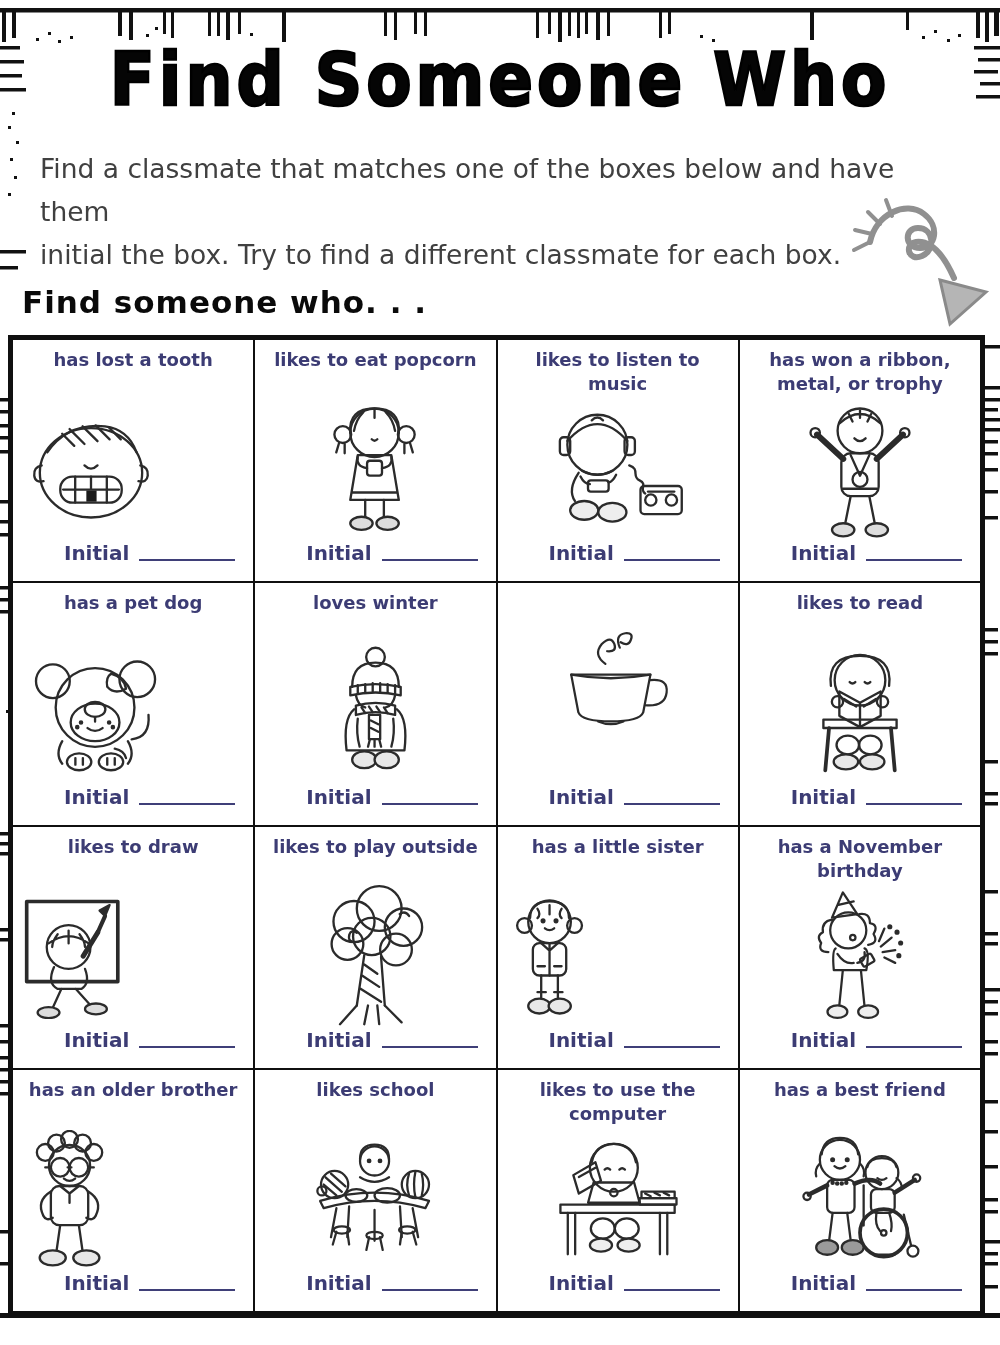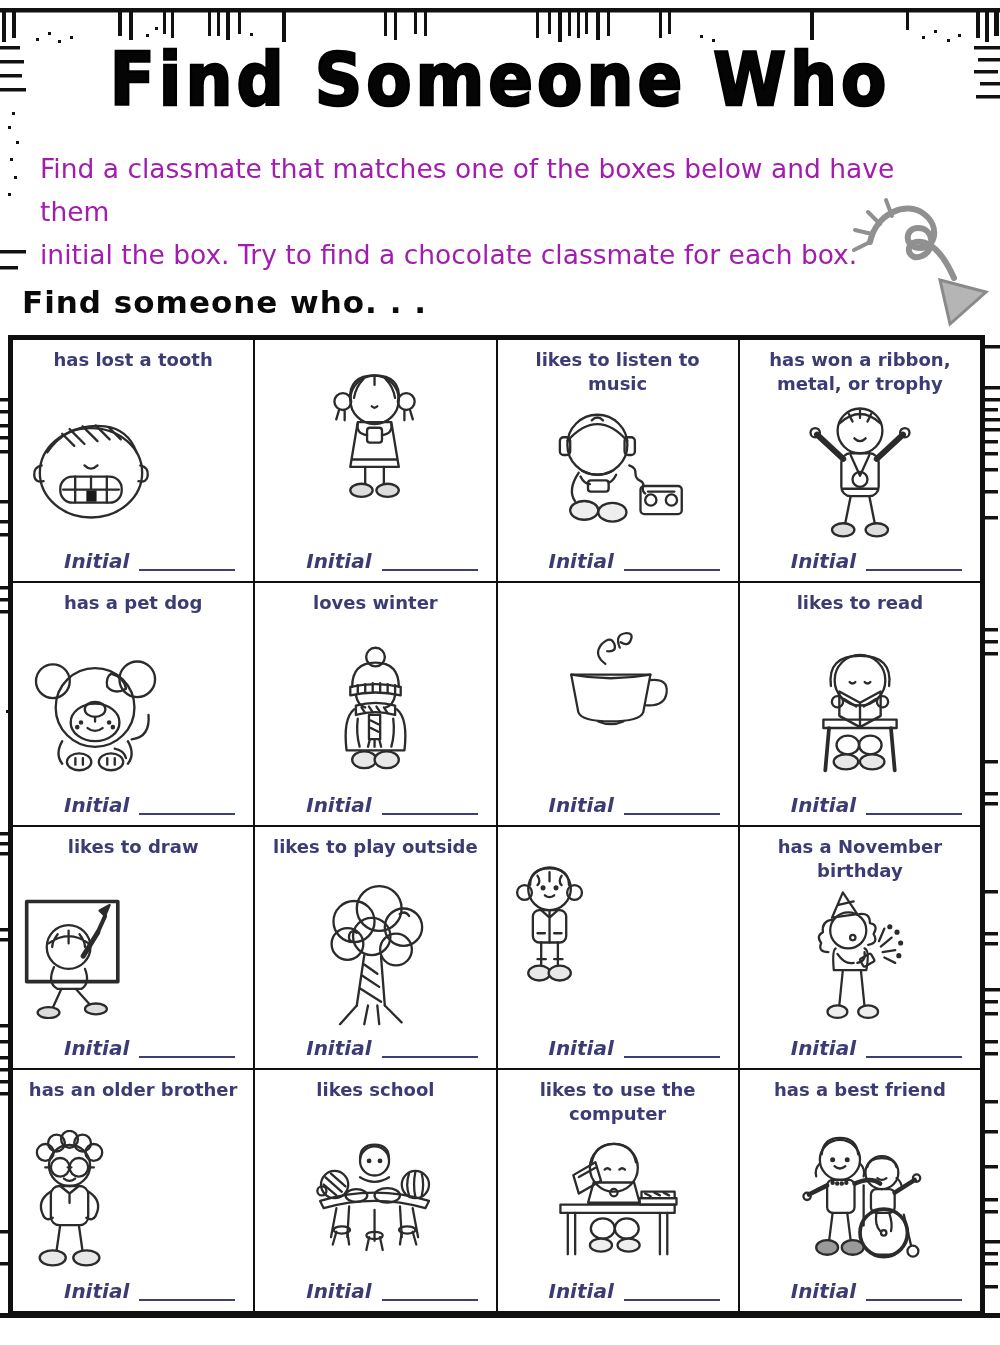--- a/index.html
+++ b/index.html
@@ -8,41 +8,41 @@
     font-family:"DejaVu Sans","Liberation Sans",sans-serif;overflow:hidden;color:#101010;
   }
   .strip{position:absolute;pointer-events:none;}
   #page-title{
     position:absolute;top:42px;left:0;width:100%;margin:0;text-align:center;
     font-size:66px;font-weight:bold;letter-spacing:4px;color:#050505;
     -webkit-text-stroke:2.4px #000;transform:scaleY(1.10);
   }
   #instructions{
     position:absolute;top:148px;left:40px;width:915px;margin:0;
-    font-size:26.5px;line-height:1.62;color:#a21caf;
+    font-size:26.5px;line-height:1.62;color:#404040;
   }
   #grid-heading{
     position:absolute;top:284px;left:22px;margin:0;
     font-size:31px;font-weight:600;letter-spacing:1px;color:#0a0a0a;
   }
   #arrow{position:absolute;top:190px;left:846px;}
   #grid{
     position:absolute;top:335px;left:8px;width:977px;height:981px;
     display:grid;grid-template-columns:repeat(4,1fr);grid-template-rows:repeat(4,1fr);
     border:4px solid #101010;box-sizing:border-box;background:#fff;
   }
   .cell{border:1.5px solid #101010;box-sizing:border-box;display:flex;flex-direction:column;overflow:hidden;}
   .prompt{
     min-height:58px;padding:8px 8px 0;display:flex;align-items:flex-start;justify-content:center;
     text-align:center;font-size:18px;font-weight:bold;line-height:1.35;color:#3c3c74;
   }
   .art{flex:1;display:flex;align-items:center;justify-content:center;min-height:0;}
   .cell.art-left .art{justify-content:flex-start;padding-left:8px;}
   .art svg{display:block;}
-  .initial-row{display:flex;justify-content:flex-end;align-items:flex-end;height:36px;padding:0 18px 10px 16px;font-style:italic;}
+  .initial-row{display:flex;justify-content:flex-end;align-items:center;height:36px;padding:0 18px 10px 16px;}
   .init-label{font-size:20px;font-weight:bold;color:#3c3c74;line-height:1;}
   .init-line{width:96px;height:14px;border-bottom:2.6px solid #3f3f78;margin-left:10px;}
   #footer{position:absolute;top:1354px;right:30px;height:32px;display:flex;align-items:center;}
   #footer .brand{font-size:27px;font-weight:bold;color:#e0473a;letter-spacing:-0.5px;margin-left:3px;}
   #footer .rmark{font-size:11px;color:#e0473a;align-self:flex-start;margin-top:2px;}
   .lineart{stroke:#2b2b2b;stroke-width:2.5;fill:none;stroke-linecap:round;stroke-linejoin:round;}
 </style>
 </head>
 <body>
 
@@ -226,21 +226,21 @@
       <rect x="8" y="1210" width="24" height="3.5"></rect>
     <rect x="8" y="1240" width="26" height="3.5"></rect>
       <rect x="12" y="1252" width="20" height="3.5"></rect>
       <rect x="8" y="1262" width="24" height="3.5"></rect>
     <rect x="12" y="1285" width="20" height="3.5"></rect>
   </g>
 </svg>
 
 <h1 id="page-title">Find Someone Who</h1>
 
-<p id="instructions"><span>Find a classmate that matches one of the boxes below and have them</span><br><span>initial the box.  Try to find a chocolate classmate for each box.</span></p>
+<p id="instructions"><span>Find a classmate that matches one of the boxes below and have them</span><br><span>initial the box.  Try to find a different classmate for each box.</span></p>
 
 <svg id="arrow" width="150" height="140" viewBox="0 0 150 140">
   <g fill="none" stroke="#909090" stroke-width="6" stroke-linecap="round">
     <path d="M24,52 C30,24 60,10 78,24 C94,36 90,58 74,58 C58,58 58,38 72,38 C88,38 90,60 76,66 C62,72 58,54 70,52 C88,50 100,70 108,88"></path>
     <path d="M24,52 l-16,8 M26,44 l-17,-4 M34,34 l-12,-12 M46,26 l-6,-16" stroke-width="4"></path>
   </g>
   <polygon points="94,90 140,102 104,134" fill="#b5b5b5" stroke="#8a8a8a" stroke-width="3"></polygon>
 </svg>
 
 <h2 id="grid-heading">Find someone who. . .</h2>
@@ -261,20 +261,21 @@
 <rect x="70" y="79" width="11" height="12" fill="#1a1a1a" stroke="none"></rect>
           </g>
         </svg>
       </div>
       <div class="initial-row">
         <span class="init-label">Initial</span>
         <span class="init-line"></span>
       </div>
     </div>
     <div class="cell">
+      <div class="prompt">likes to eat popcorn</div>
       <div class="art">
         <svg width="98" height="140" viewBox="0 0 105 150">
           <g class="lineart">
 <circle cx="52" cy="34" r="26"></circle>
 <path d="M26,34 Q24,8 52,8 Q80,8 78,34 M52,8 v10 M40,12 q-8,8 -10,20 M64,12 q8,8 10,20"></path>
 <circle cx="18" cy="36" r="9"></circle>
             <circle cx="86" cy="36" r="9"></circle>
 <path d="M14,45 l-3,10 M20,46 v10 M84,46 v10 M90,45 l3,10"></path>
 <path d="M49,41 q3,3 6,0"></path>
 <path d="M34,58 L26,106 L78,106 L70,58 Z M28,98 h48"></path>
@@ -486,20 +487,21 @@
 <path d="M48,132 L30,152 M78,132 L96,150 M60,132 L56,152 M70,132 L72,152"></path>
           </g>
         </svg>
       </div>
       <div class="initial-row">
         <span class="init-label">Initial</span>
         <span class="init-line"></span>
       </div>
     </div>
     <div class="cell art-left">
+      <div class="prompt">has a little sister</div>
       <div class="art">
         <svg width="88" height="130" viewBox="0 0 95 140">
           <g class="lineart">
 <circle cx="47" cy="32" r="23"></circle>
 <path d="M26,28 Q26,10 47,10 Q68,10 68,28 M34,18 q4,6 0,10 M47,14 v10 M60,18 q-4,6 0,10"></path>
 <circle cx="20" cy="36" r="8"></circle>
             <circle cx="74" cy="36" r="8"></circle>
 <circle cx="40" cy="31" r="1.5" fill="#2b2b2b"></circle>
             <circle cx="54" cy="31" r="1.5" fill="#2b2b2b"></circle>
 <path d="M42,39 q5,4 10,0"></path>

